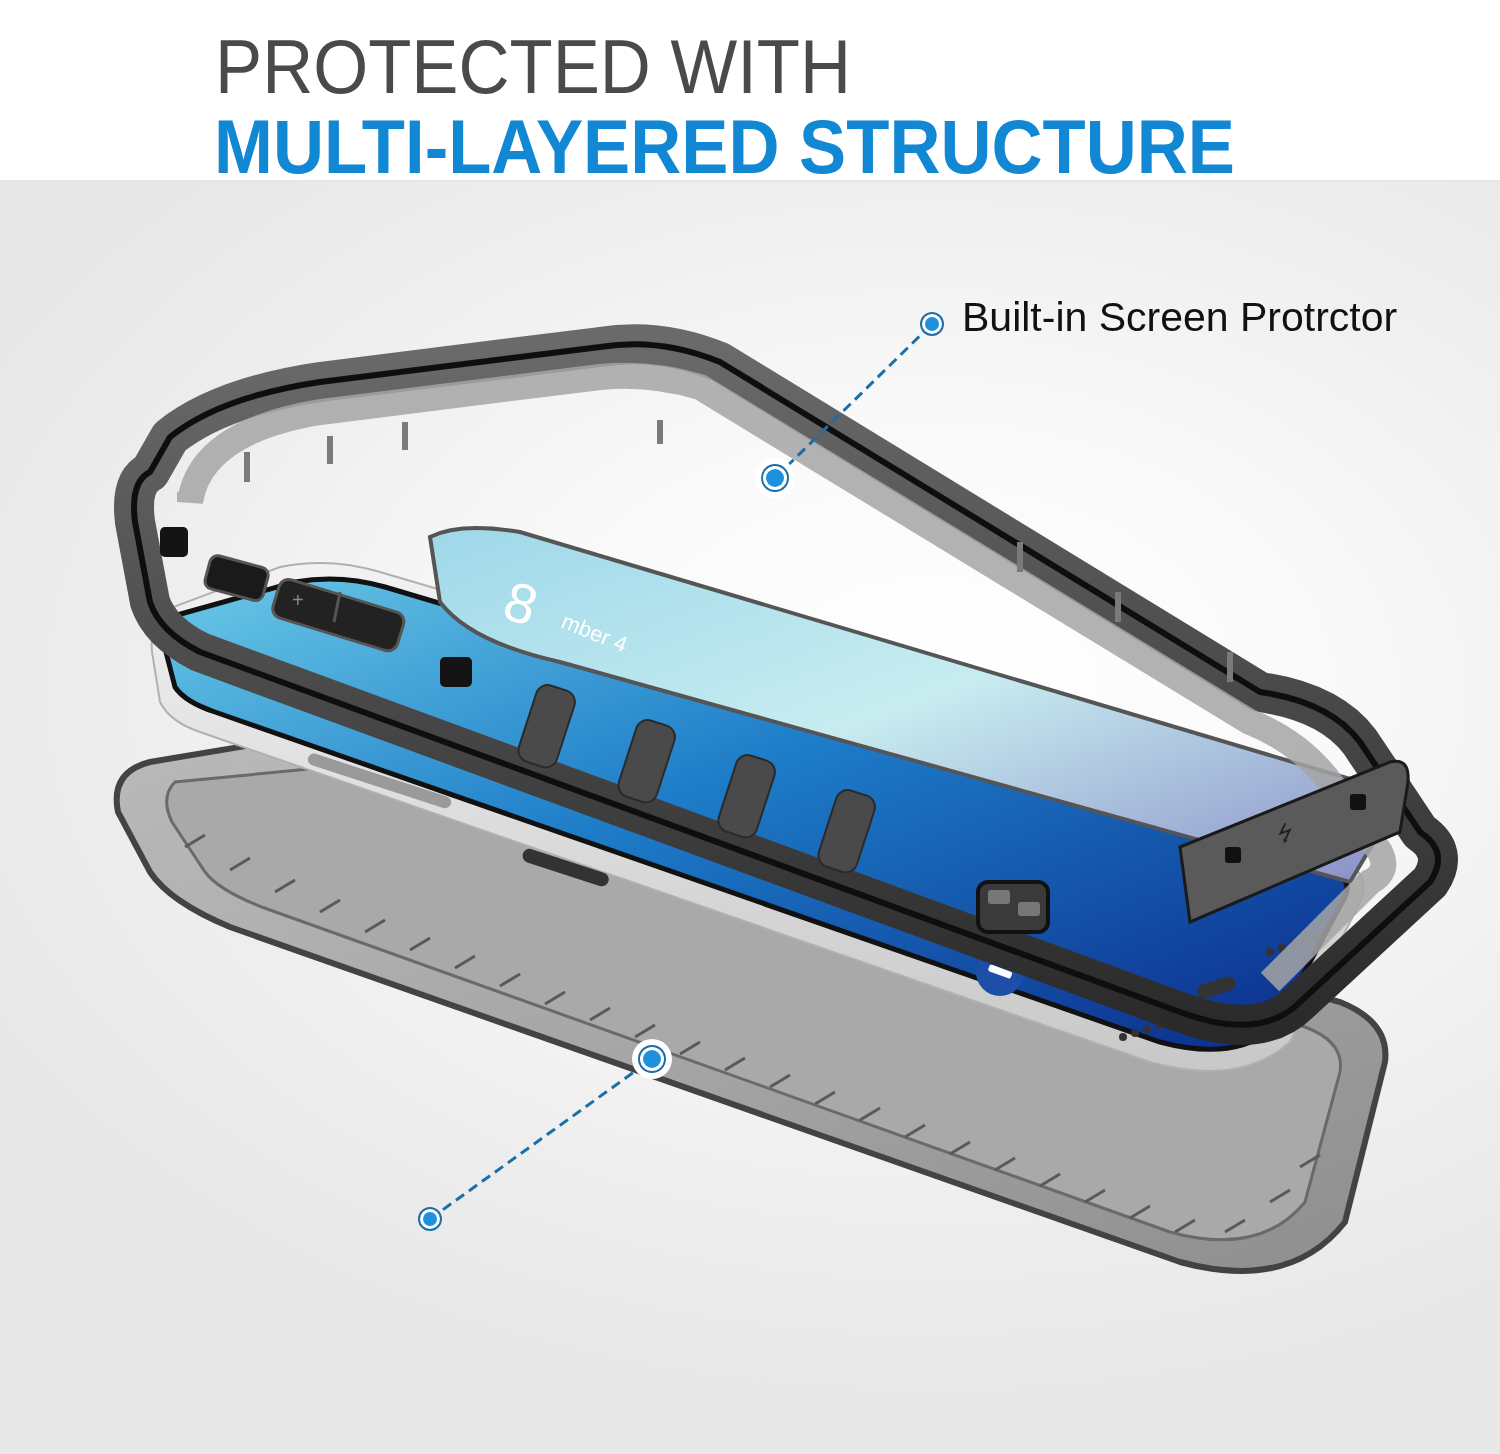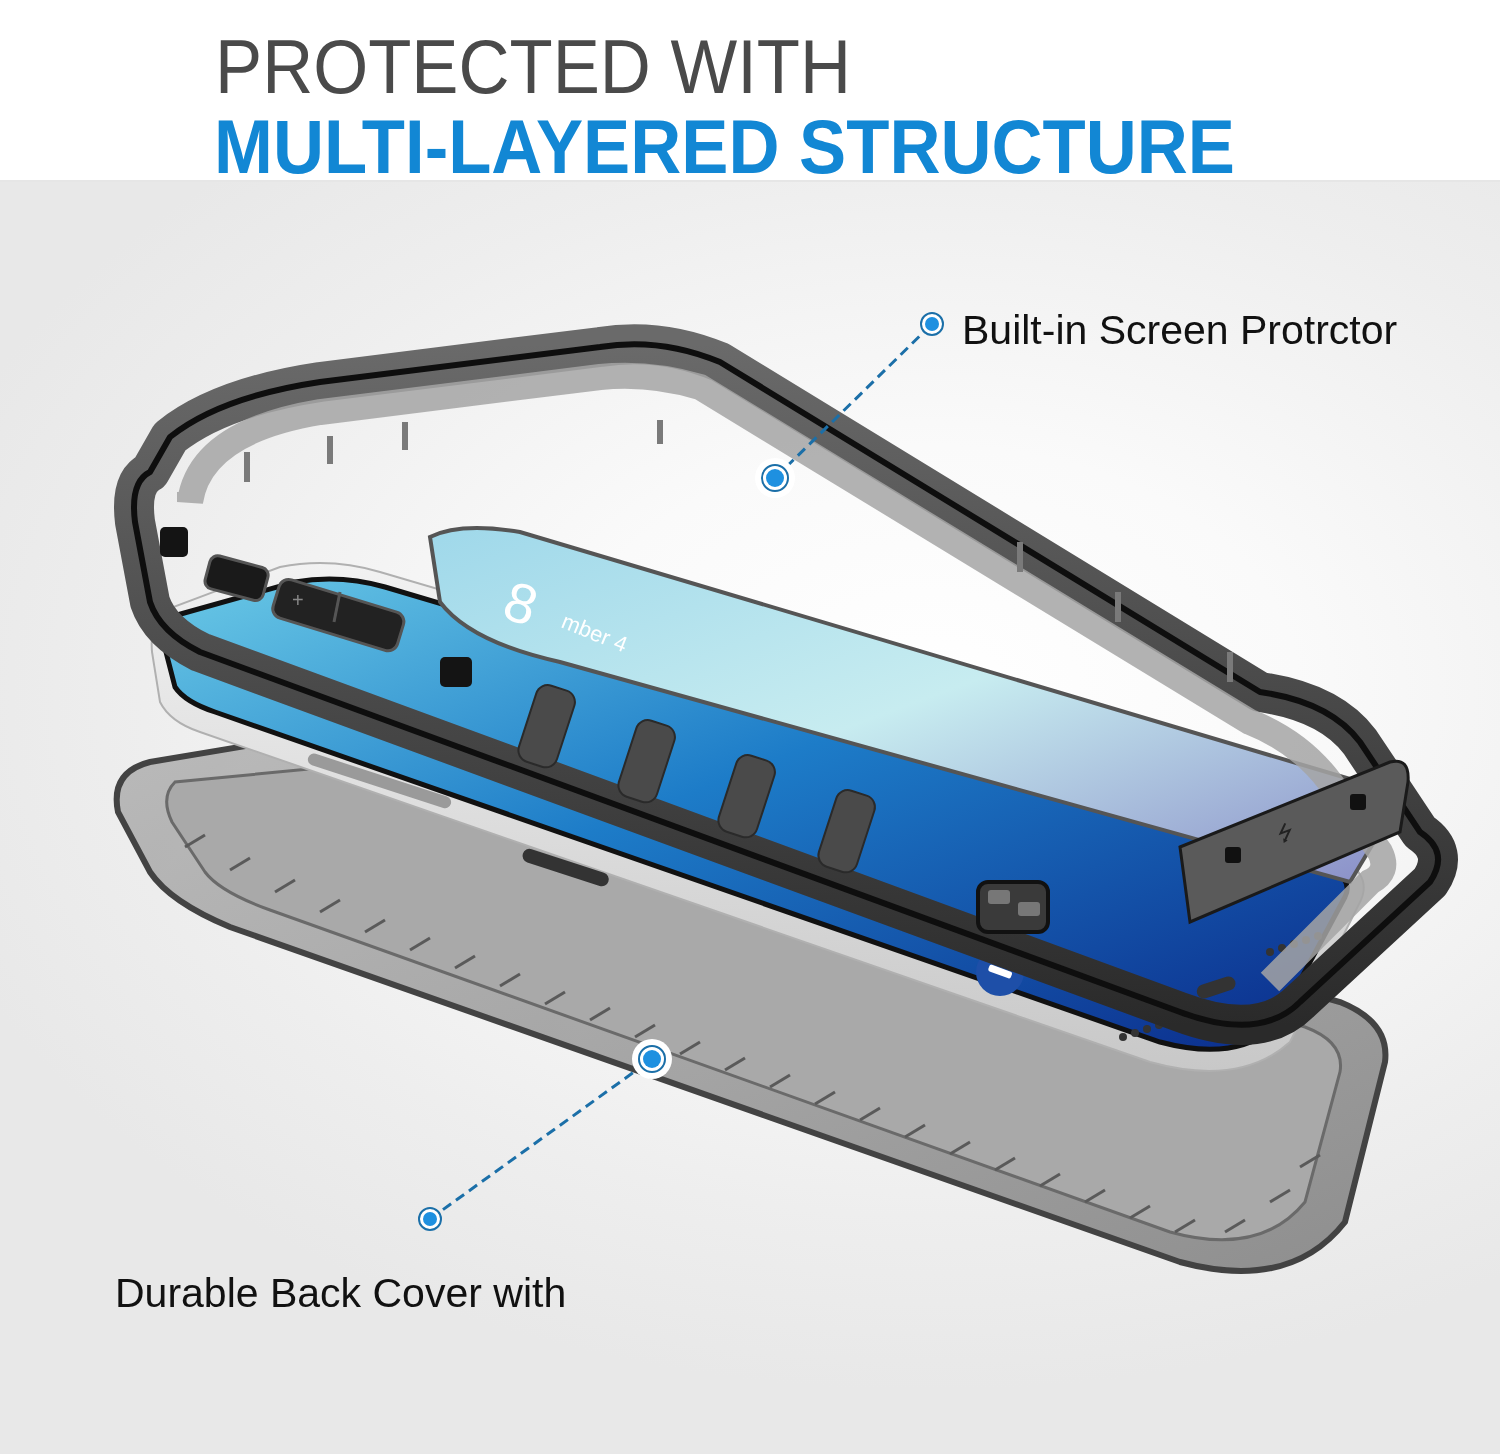--- a/index.html
+++ b/index.html
@@ -32,21 +32,21 @@
       position: absolute; left: 0; top: 180px; width: 1500px; height: 1274px;
       background: radial-gradient(ellipse 70% 55% at 62% 40%, #ffffff 0%, #fafafa 35%, #eeeeee 75%, #e8e8e8 100%);
       border-top: 2px solid #e6e6e6;
       overflow: hidden;
     }
     .illustration { position: absolute; left: 0; top: 0; width: 1500px; height: 1274px; }
     .callout-label {
       position: absolute; font-family: "Liberation Sans", sans-serif;
       color: #111111; white-space: nowrap;
     }
-    .callout-top { left: 962px; top: 125px; font-size: 41px; }
+    .callout-top { left: 962px; top: 112px; font-size: 41px; }
     .callout-bottom { left: 115px; top: 1080px; font-size: 41px; line-height: 62px; }
   </style>
 </head>
 <body>
 
 <div class="header">
   <div class="title-line1">PROTECTED WITH</div>
   <div class="title-line2">MULTI-LAYERED STRUCTURE</div>
 </div>
 
@@ -207,15 +207,14 @@
       <circle cx="652" cy="877" r="9" fill="#1e90e0"></circle>
     </g>
     <g>
       <circle cx="430" cy="1037" r="11" fill="#ffffff" stroke="#1b6fa8" stroke-width="2"></circle>
       <circle cx="430" cy="1037" r="7" fill="#1e90e0"></circle>
     </g>
   </svg>
 
   <div class="callout-label callout-top">Built-in Screen Protrctor</div>
   <div class="callout-label callout-bottom">
-    <div>Durable Back Cover with</div>
   </div>
 </div>
 
 </body></html>

